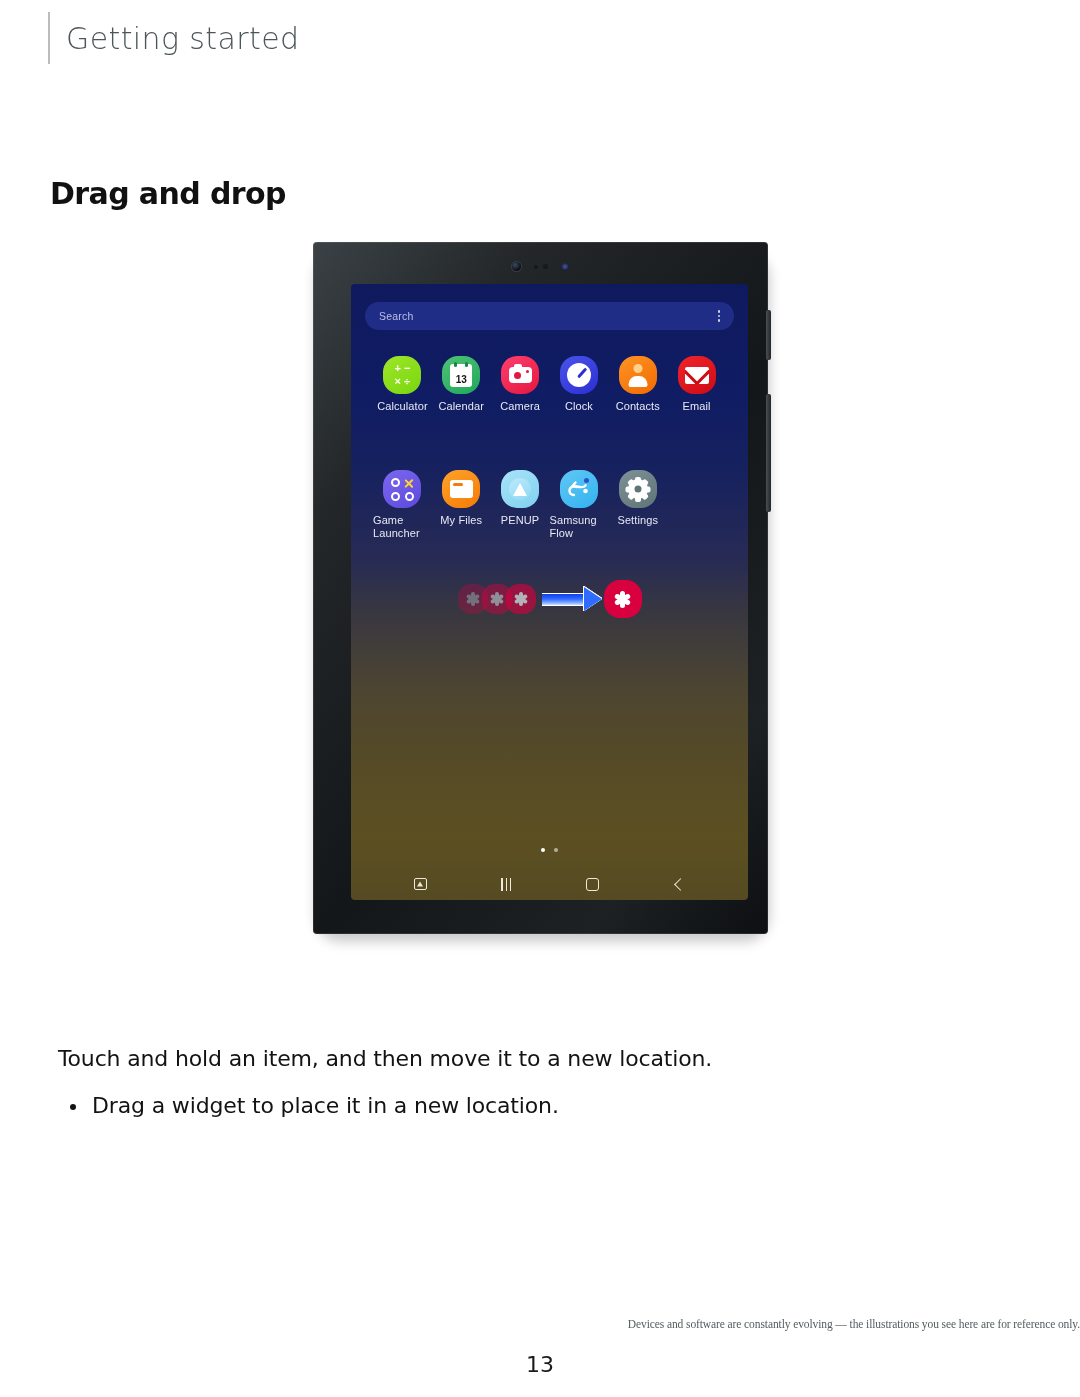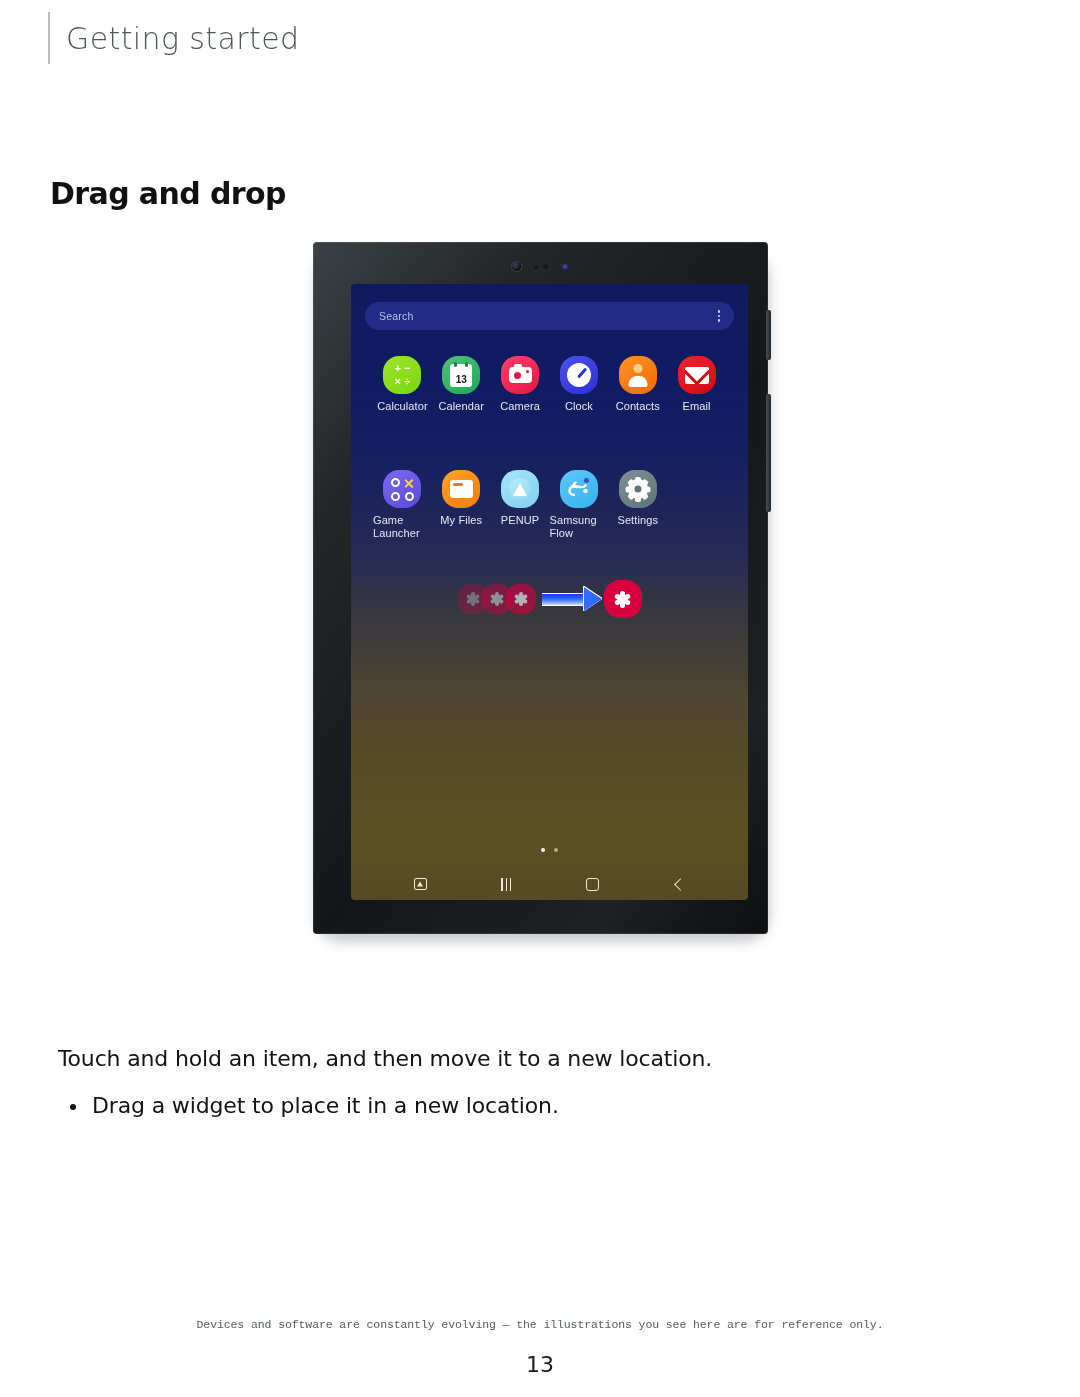--- a/index.html
+++ b/index.html
@@ -500,22 +500,22 @@
     width: 6px; height: 6px;
     border-radius: 50%;
     background: #131313;
   }
 
   
   .footer-note {
     position: absolute;
     left: 0; right: 0;
     top: 1318px;
-    text-align: center;
-    font-family: Liberation Mono, monospace;
+    text-align: right;
+    font-family: Liberation Serif, serif;
     font-size: 11.5px;
     color: #555b5e;
     letter-spacing: -0.1px;
   }
   .page-number {
     position: absolute;
     left: 0; right: 0;
     top: 1352px;
     text-align: center;
     font-family: "DejaVu Sans", sans-serif;

